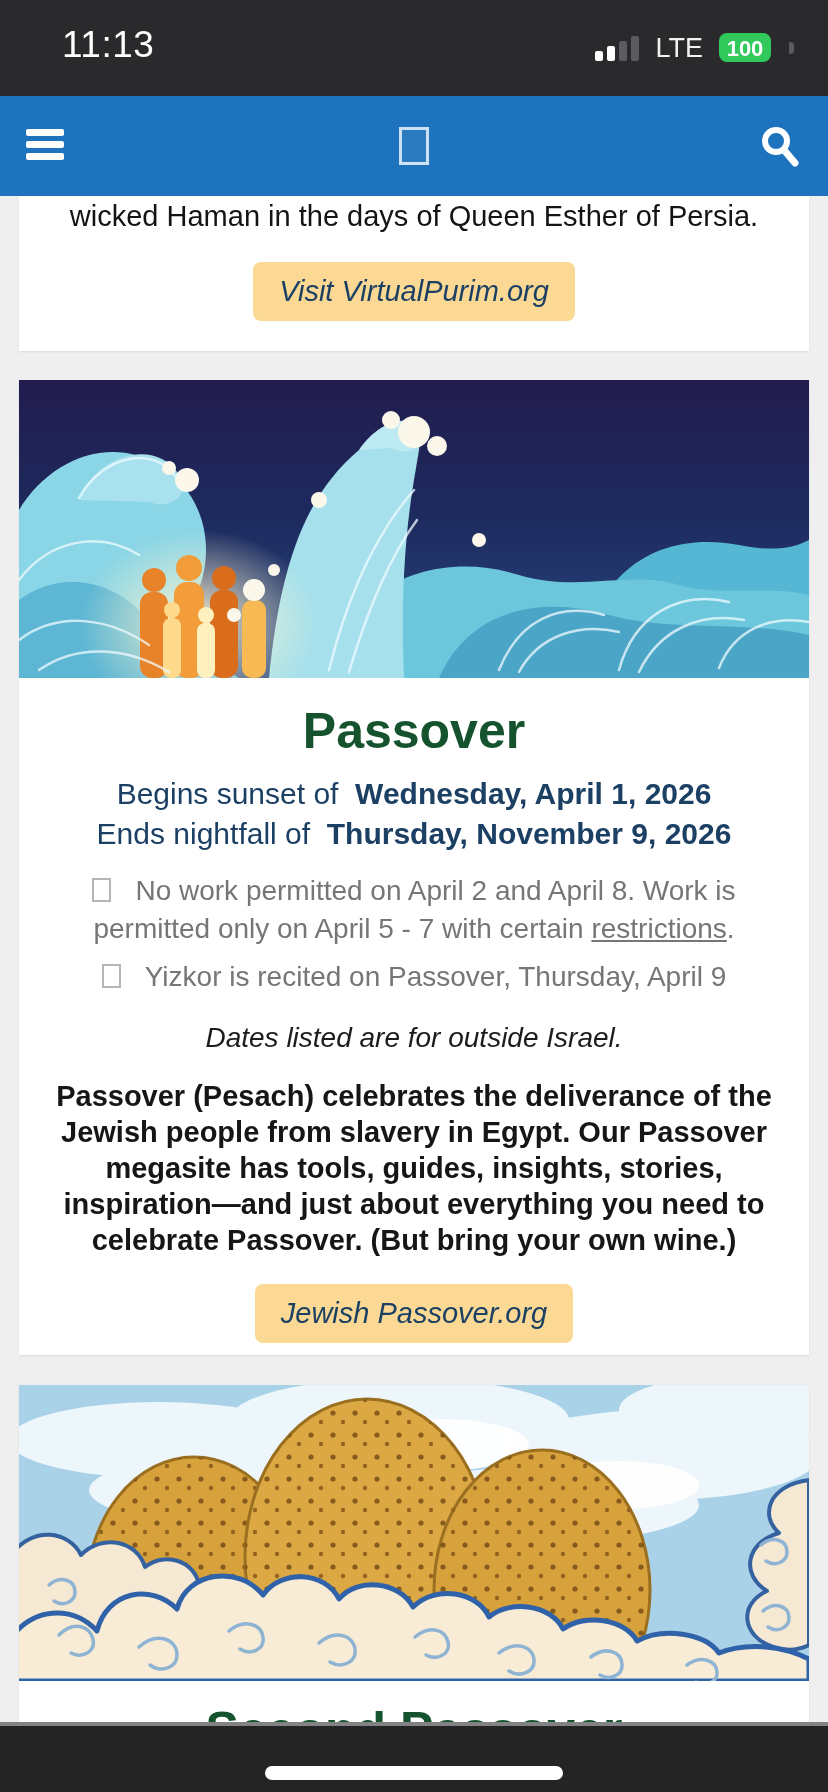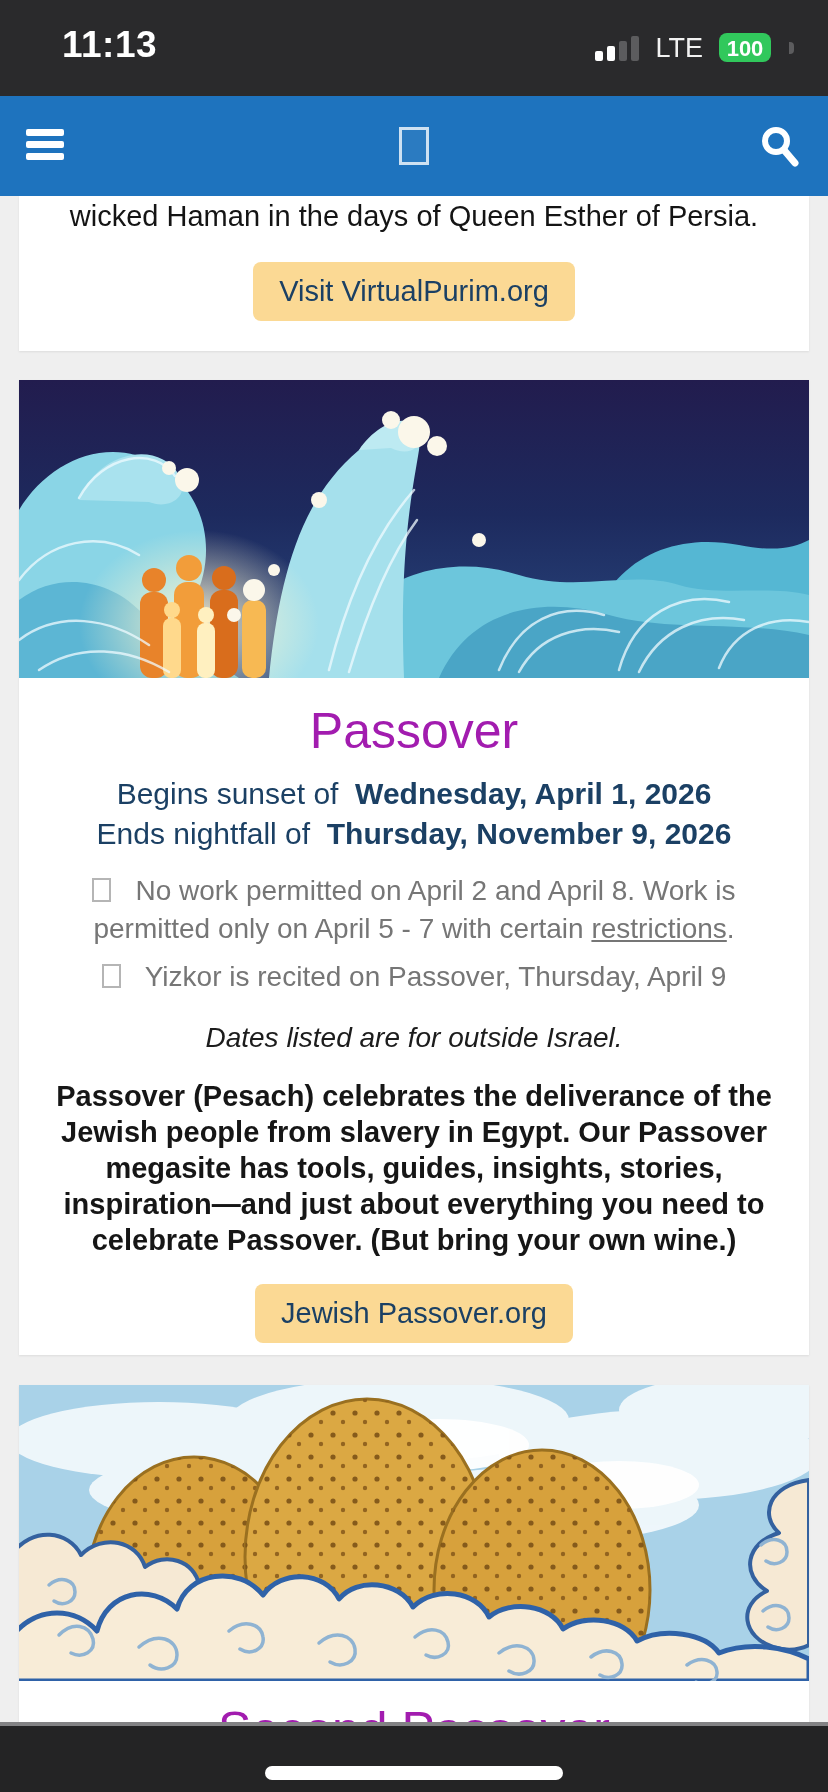--- a/index.html
+++ b/index.html
@@ -4,21 +4,21 @@
 <style>
   html,body{margin:0;padding:0;background:#000;}
   #screen{
     position:relative;width:828px;height:1792px;overflow:hidden;
     background:#efefef;
     font-family:"Liberation Sans","DejaVu Sans",sans-serif;
     -webkit-font-smoothing:antialiased;
   }
   
   .status-bar{position:absolute;top:0;left:0;right:0;height:96px;background:#2a2a2c;z-index:30;}
-  .status-time{position:absolute;left:62px;top:24px;font-size:37px;font-weight:bold;color:#fff;letter-spacing:.5px;text-align:center;}
+  .status-time{position:absolute;left:62px;top:24px;font-size:37px;font-weight:normal;color:#fff;letter-spacing:.5px;text-align:center;}
   .status-right{position:absolute;right:34px;top:33px;display:flex;align-items:center;gap:16px;}
   .signal{display:flex;align-items:flex-end;gap:4px;height:26px;}
   .signal i{display:block;width:8px;border-radius:2px;}
   .signal .b1{height:10px;background:#fff;}
   .signal .b2{height:15px;background:#fff;}
   .signal .b3{height:20px;background:#5c5c5e;}
   .signal .b4{height:25px;background:#5c5c5e;}
   .lte{font-size:27px;color:#f2f2f2;line-height:26px;}
   .battery{position:relative;width:52px;height:29px;background:#31c85c;border-radius:8px;
     display:flex;align-items:flex-end;justify-content:center;}
@@ -32,24 +32,24 @@
     width:24px;height:32px;border:3px solid rgba(235,243,250,.85);background:rgba(255,255,255,.06);}
   .search-btn{position:absolute;right:26px;top:28px;width:44px;height:44px;cursor:pointer;}
   
   .card{position:absolute;left:19px;width:790px;background:#fff;box-shadow:0 1px 2px rgba(0,0,0,.08);}
   .card-1{top:196px;height:155px;text-align:center;}
   .card-2{top:380px;height:975px;text-align:center;}
   .card-3{top:1385px;height:407px;text-align:center;}
   .frag{margin:0;padding:2px 34px 0;font-size:29px;line-height:36px;color:#141414;}
   .btn{display:inline-block;margin:0 auto;background:#fbd994;border:none;border-radius:8px;
     padding:13px 26px;font-size:29px;color:#1b4064;cursor:pointer;
-    font-family:"Liberation Sans","DejaVu Sans",sans-serif;}
+    font-family:"Liberation Sans","DejaVu Sans",sans-serif;font-style:italic;}
   .card-1 .btn{margin-top:28px;}
   .banner{display:block;width:790px;height:298px;}
-  .holiday-title{margin:24px 0 0;font-size:50px;line-height:58px;font-weight:normal;color:#a21caf;}
+  .holiday-title{margin:24px 0 0;font-size:50px;line-height:58px;font-weight:bold;color:#14532d;}
   .dates{margin-top:14px;font-size:30px;line-height:40px;color:#1b4064;}
   .dates b{font-weight:bold;}
   .notes{margin-top:18px;padding:0 38px;font-size:28px;line-height:38px;color:#767676;}
   .note{margin:0 0 10px;}
   .tofu{display:inline-block;width:15px;height:20px;border:2px solid #b5b5b5;
     margin-right:24px;vertical-align:-2px;}
   .note a{color:#767676;text-decoration:underline;cursor:pointer;}
   .israel-note{margin:26px 0 0;font-size:28px;font-style:italic;color:#1c1c1c;}
   .desc{margin:24px auto 0;padding:0 20px;font-size:29px;line-height:36px;color:#161616;font-weight:bold;}
   .card-2 .btn{margin-top:26px;}

